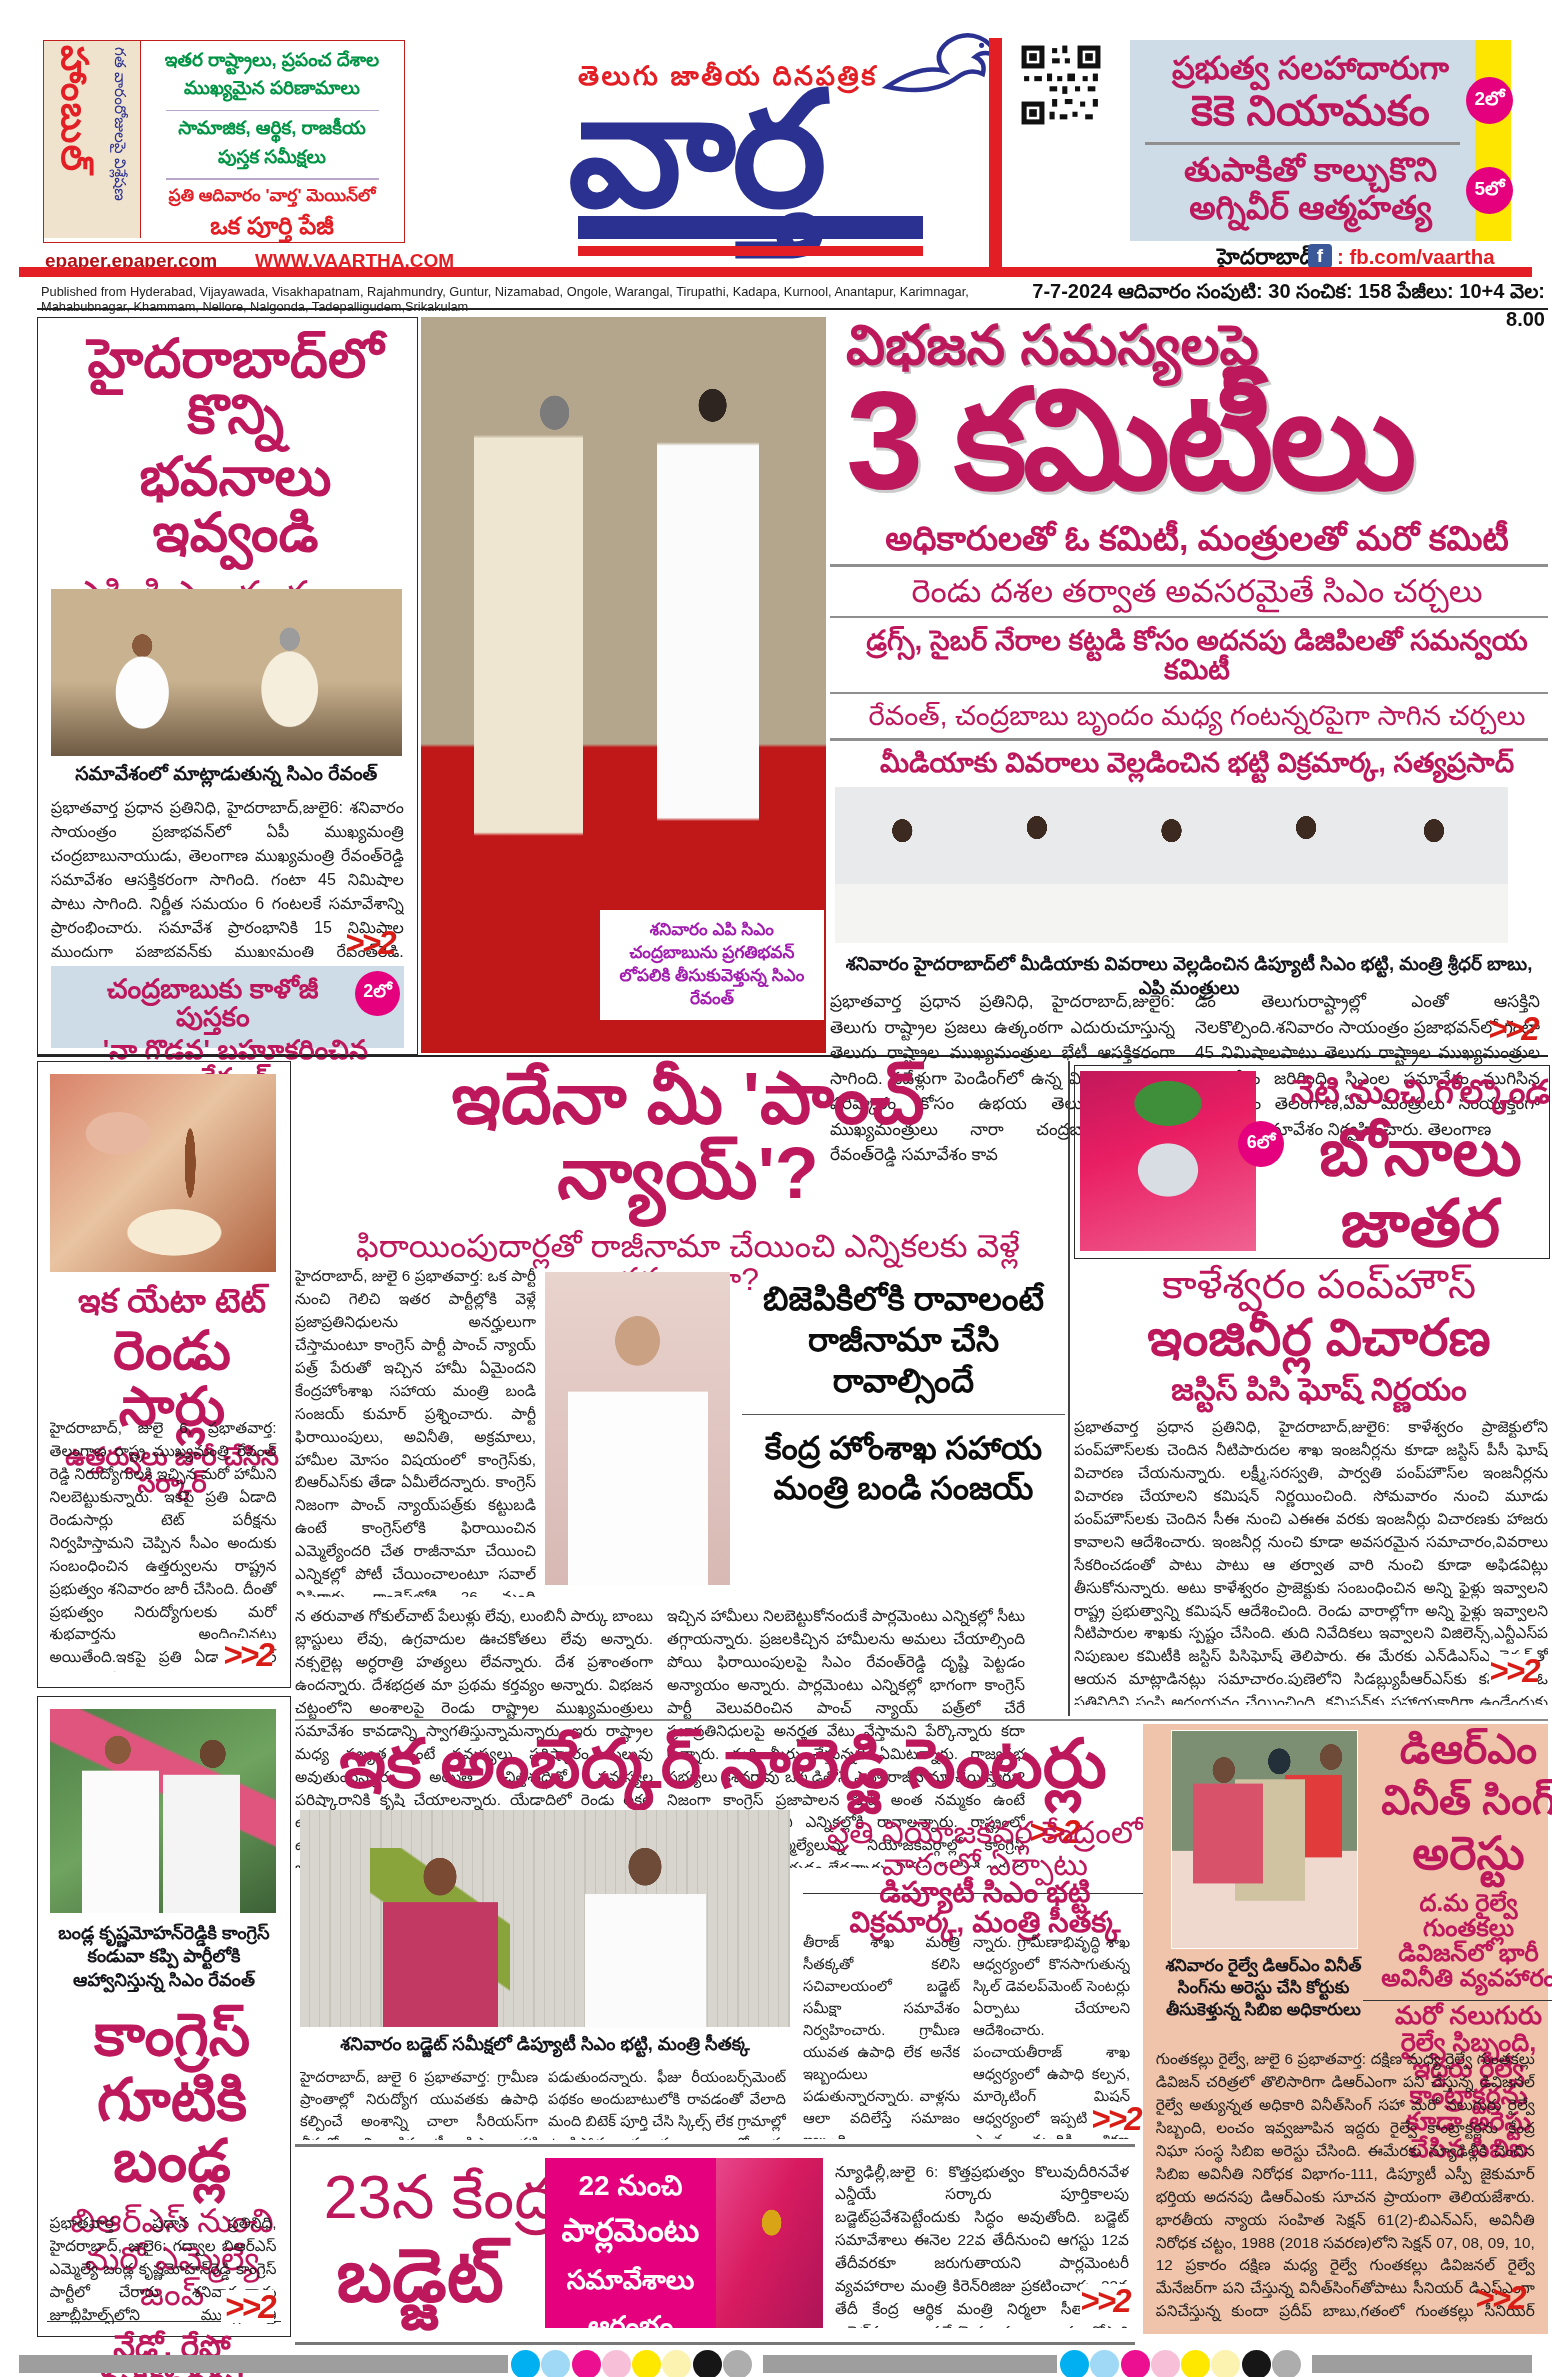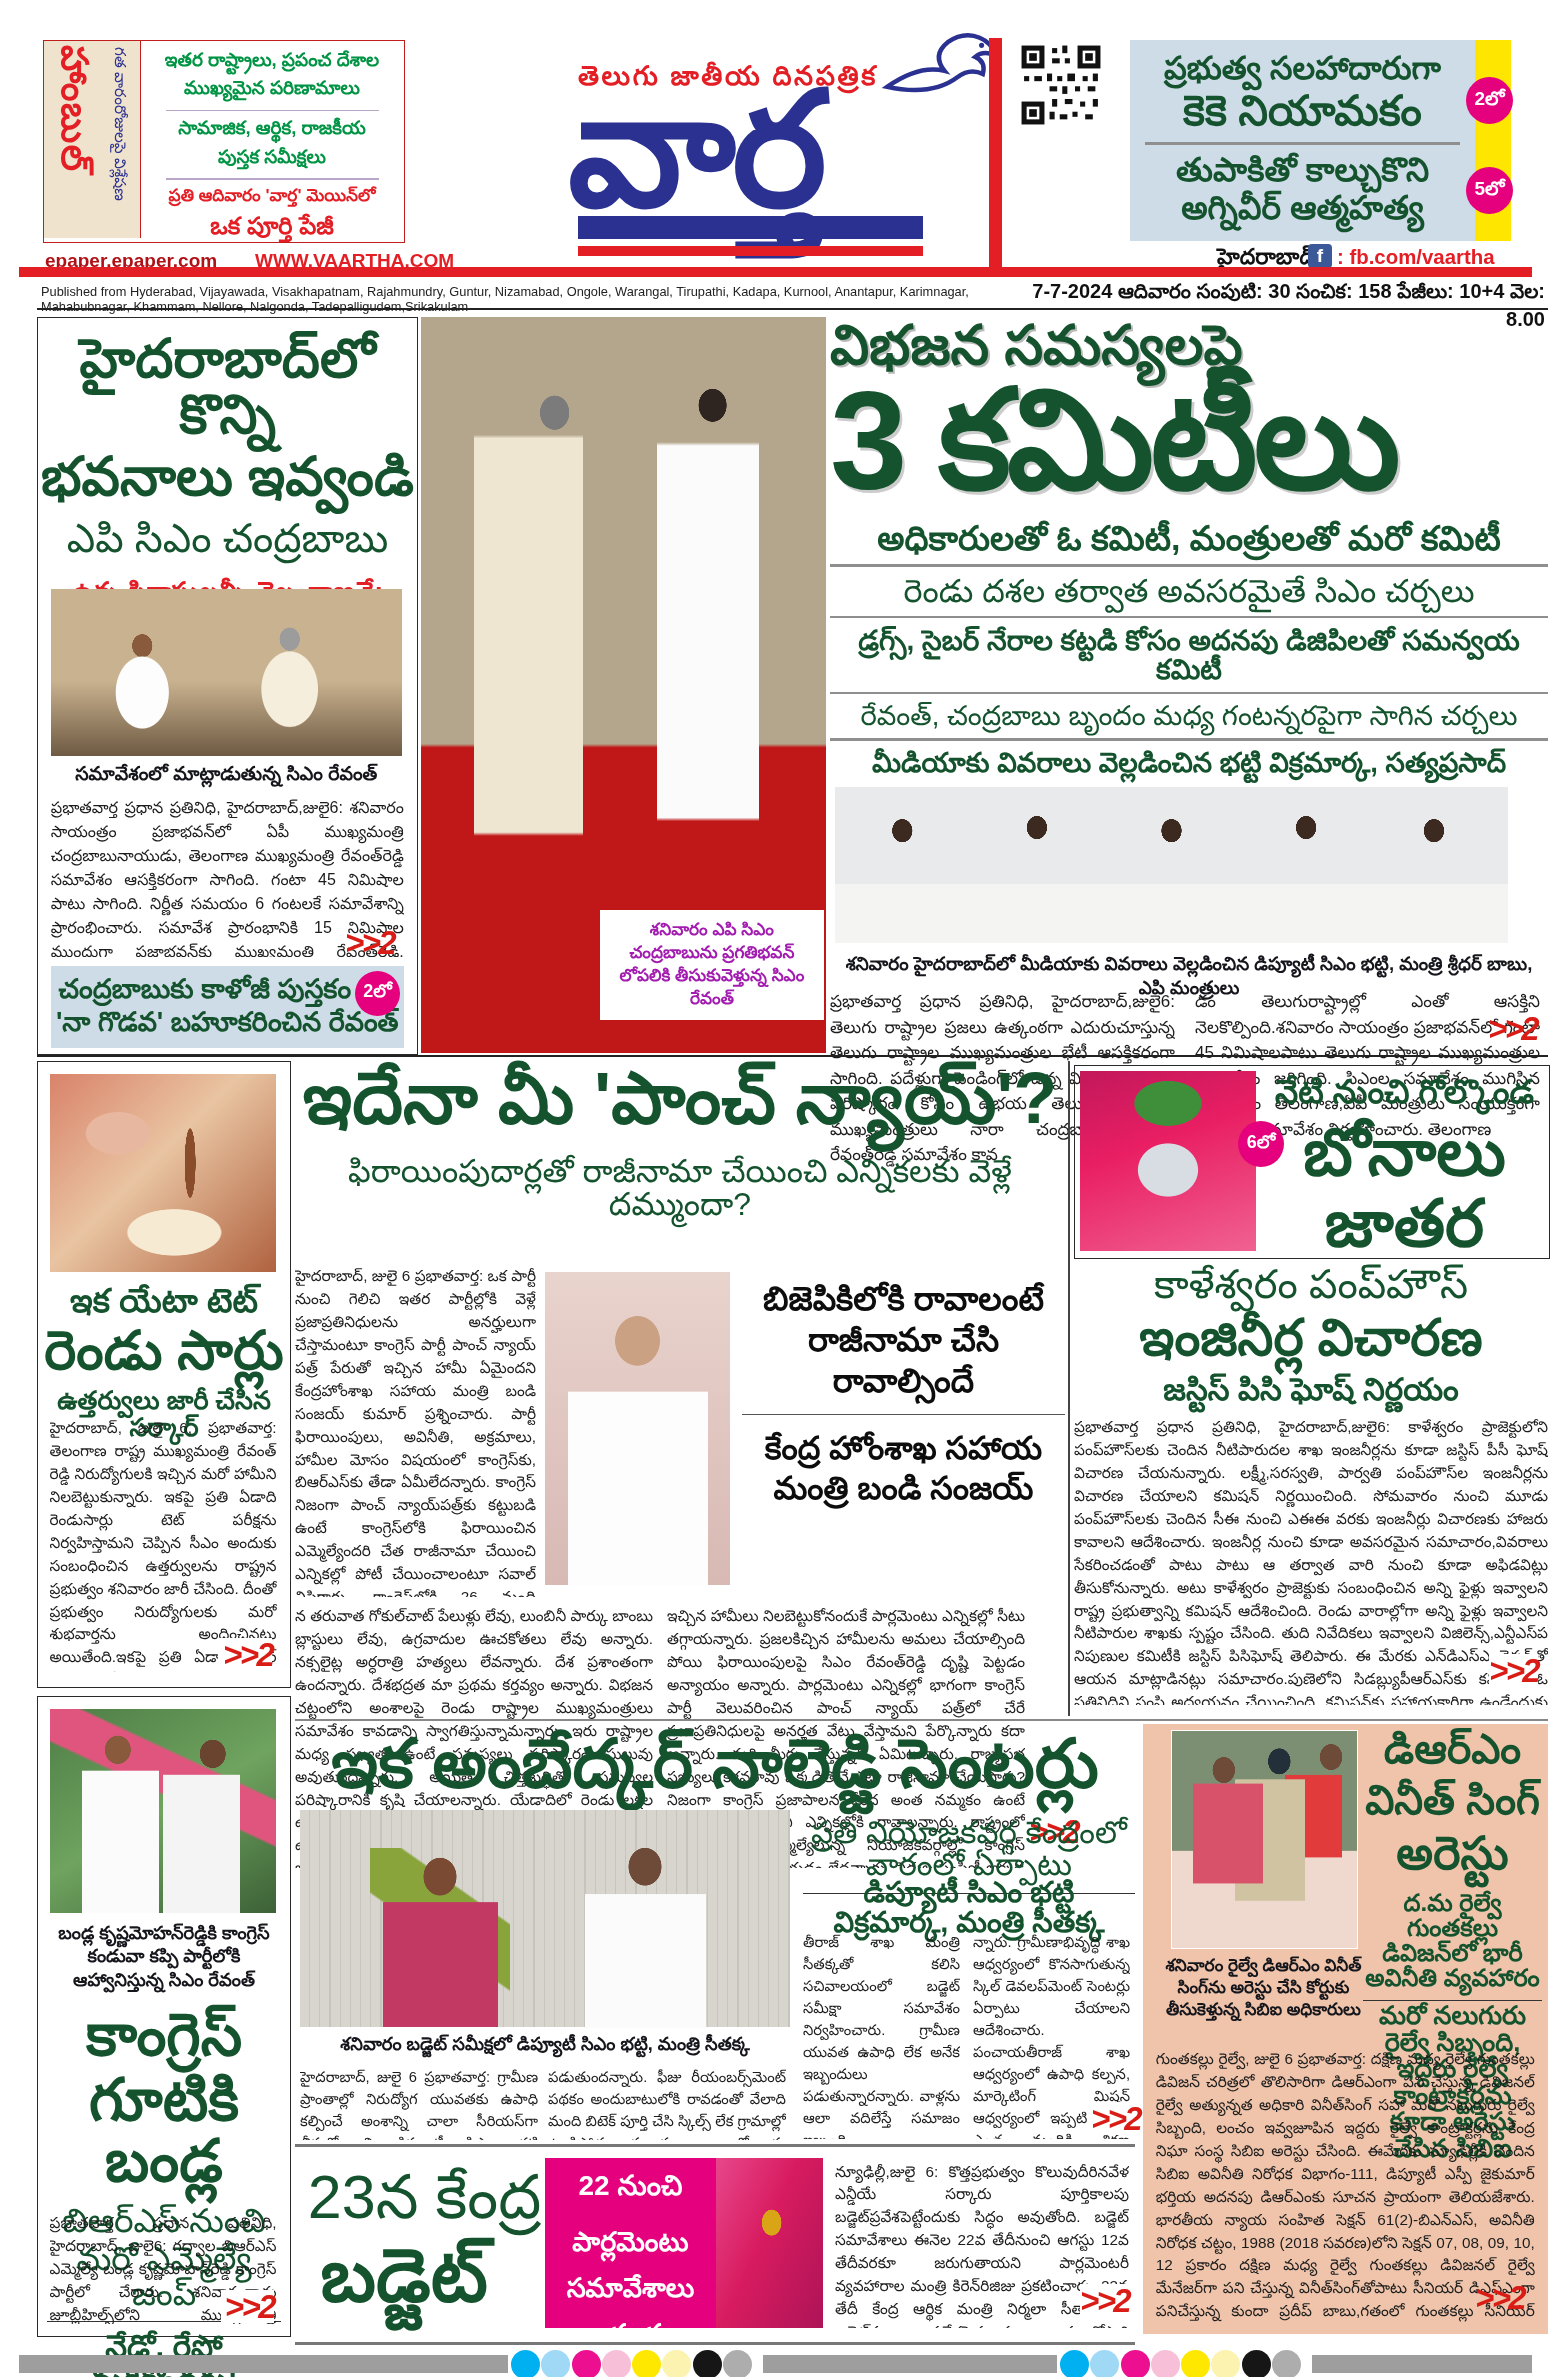--- a/index.html
+++ b/index.html
@@ -6,21 +6,21 @@
   body{font-family:"Liberation Sans","DejaVu Sans",sans-serif;color:#111;}
   .page{position:relative;width:1552px;height:2377px;background:#fff;overflow:hidden;}
   .abs{position:absolute;}
   .c{text-align:center;}
   .j{text-align:justify;text-justify:inter-word;}
   .b{font-weight:bold;}
   .red{color:#e31e24;}
   .blue{color:#2b3190;}
   .green{color:#009444;}
   .box{border:1.9px solid #2a2a2a;}
-  .hl{color:#14532d;font-weight:bold;line-height:1.04;}
+  .hl{color:#be185d;font-weight:bold;line-height:1.04;padding-left:16px;}
   .body-txt{font-size:17px;line-height:1.5;color:#1c1c1c;}
   .cap{font-size:19px;font-weight:bold;color:#15151c;line-height:1.3;}
   .rule{background:#8f8f8f;height:2.6px;}
   .vrule{background:#444;width:1.9px;}
   .jump{color:#d91d16;font-weight:bold;font-size:33px;font-style:italic;letter-spacing:-2.6px;line-height:1;}
   .badge{background:#e5007d;color:#fff;border-radius:50%;display:flex;align-items:center;justify-content:center;font-weight:bold;}
   .panel{background:#cedce8;}
   .photo{background:#b9a98f;}
   .pull{font-weight:bold;font-size:29px;line-height:1.25;text-align:center;color:#0d0d0d;}
   .dot{width:29px;height:29px;border-radius:50%;display:inline-block;margin-right:1.3px;}
@@ -298,21 +298,21 @@
     <div class="abs cap c" style="left:19px;top:231px;width:203px;font-size:17px;">శనివారం రైల్వే డిఆర్ఎం వినీత్ సింగ్‌ను అరెస్టు చేసి కోర్టుకు తీసుకెళ్తున్న సిబిఐ అధికారులు</div>
     <div class="abs body-txt j" style="left:12.8px;top:324px;width:379px;height:275px;overflow:hidden;font-size:15.3px;">గుంతకల్లు రైల్వే, జులై 6 ప్రభాతవార్త: దక్షిణ మధ్య రైల్వే గుంతకల్లు డివిజన్ చరిత్రలో తొలిసారిగా డిఆర్ఎంగా పని చేస్తున్న డివిజనల్ రైల్వే అత్యున్నత అధికారి వినీత్‌సింగ్ సహా మరో నలుగురు రైల్వే సిబ్బంది, లంచం ఇవ్వజూపిన ఇద్దరు రైల్వే కాంట్రాక్టర్లను కేంద్ర నిఘా సంస్థ సిబిఐ అరెస్టు చేసింది. ఈమేరకు న్యూఢిల్లీకి చెందిన సిబిఐ అవినీతి నిరోధక విభాగం-111, డిప్యూటీ ఎస్పీ జైకుమార్ భర్తియ అదనపు డిఆర్ఎంకు సూచన ప్రాయంగా తెలియజేశారు. భారతీయ న్యాయ సంహిత సెక్షన్ 61(2)-బిఎన్ఎస్, అవినీతి నిరోధక చట్టం, 1988 (2018 సవరణ)లోని సెక్షన్ 07, 08, 09, 10, 12 ప్రకారం దక్షిణ మధ్య రైల్వే గుంతకల్లు డివిజనల్ రైల్వే మేనేజర్‌గా పని చేస్తున్న వినీత్‌సింగ్‌తోపాటు సీనియర్ డిఎఫ్ఎంగా పనిచేస్తున్న కుందా ప్రదీప్ బాబు,గతంలో గుంతకల్లు సీనియర్ డిఇఎస్ కో-ఆర్డినేషన్‌గా పనిచేస్తూ, ప్రస్తుతం సికింద్రాబాద్‌లో డిప్యూటీ</div>
     <div class="abs jump" style="left:332px;top:557px;">&gt;&gt;2</div>
   </div>
 
   <div class="abs" style="left:295px;top:2149px;width:840px;height:192px;">
     <div class="abs hl" style="left:12.8px;top:16.6px;font-size:61px;font-weight:normal;">23న కేంద్ర</div>
     <div class="abs hl" style="left:25.5px;top:89px;font-size:74px;">బడ్జెట్</div>
     <div class="abs" style="left:250px;top:9px;width:171px;height:170px;background:#e5007d;color:#fff;text-align:center;">
       <div class="b" style="font-size:28px;margin-top:11.5px;">22 నుంచి</div>
-      <div class="b" style="font-size:27px;margin-top:18px;">పార్లమెంటు</div>
+      <div class="b" style="font-size:32px;margin-top:3px;">పార్లమెంటు</div>
       <div class="b" style="font-size:27px;margin-top:9px;">సమావేశాలు</div>
       <div class="b" style="font-size:27px;margin-top:9px;">ఆరంభం</div>
     </div>
     <div class="abs" style="left:421px;top:9px;width:107px;height:170px;background:
       radial-gradient(16.6px 22px at 52% 38%,#d9a516 0 58%,transparent 60%),
       linear-gradient(115deg,#e8478b 0,#d81b60 45%,#ad1457 100%);"></div>
     <div class="abs body-txt j" style="left:540px;top:11.5px;width:294px;height:167px;overflow:hidden;font-size:15.3px;">న్యూఢిల్లీ,జులై 6: కొత్తప్రభుత్వం కొలువుదీరినవేళ ఎన్డీయే సర్కారు పూర్తికాలపు బడ్జెట్‌ప్రవేశపెట్టేందుకు సిద్ధం అవుతోంది. బడ్జెట్ సమావేశాలు ఈనెల 22వ తేదీనుంచి ఆగస్టు 12వ తేదీవరకూ జరుగుతాయని పార్లమెంటరీ వ్యవహారాల మంత్రి కిరెన్‌రిజిజు ప్రకటించారు. 23వ తేదీ కేంద్ర ఆర్థిక మంత్రి నిర్మలా సీతారామన్ బడ్జెట్‌ను ప్రవేశపెడతారు. మూడోసారి ప్రధానమంత్రిగా బాద్యతలు స్వీకరించిన నరేంద్రమోడీ ప్రభుత్వంలో తొలి బడ్జెట్</div>
     <div class="abs jump" style="left:785px;top:135px;background:#fff;">&gt;&gt;2</div>
   </div>
   <div class="abs" style="left:295px;top:2144px;width:840px;height:3.2px;background:#777;"></div>

